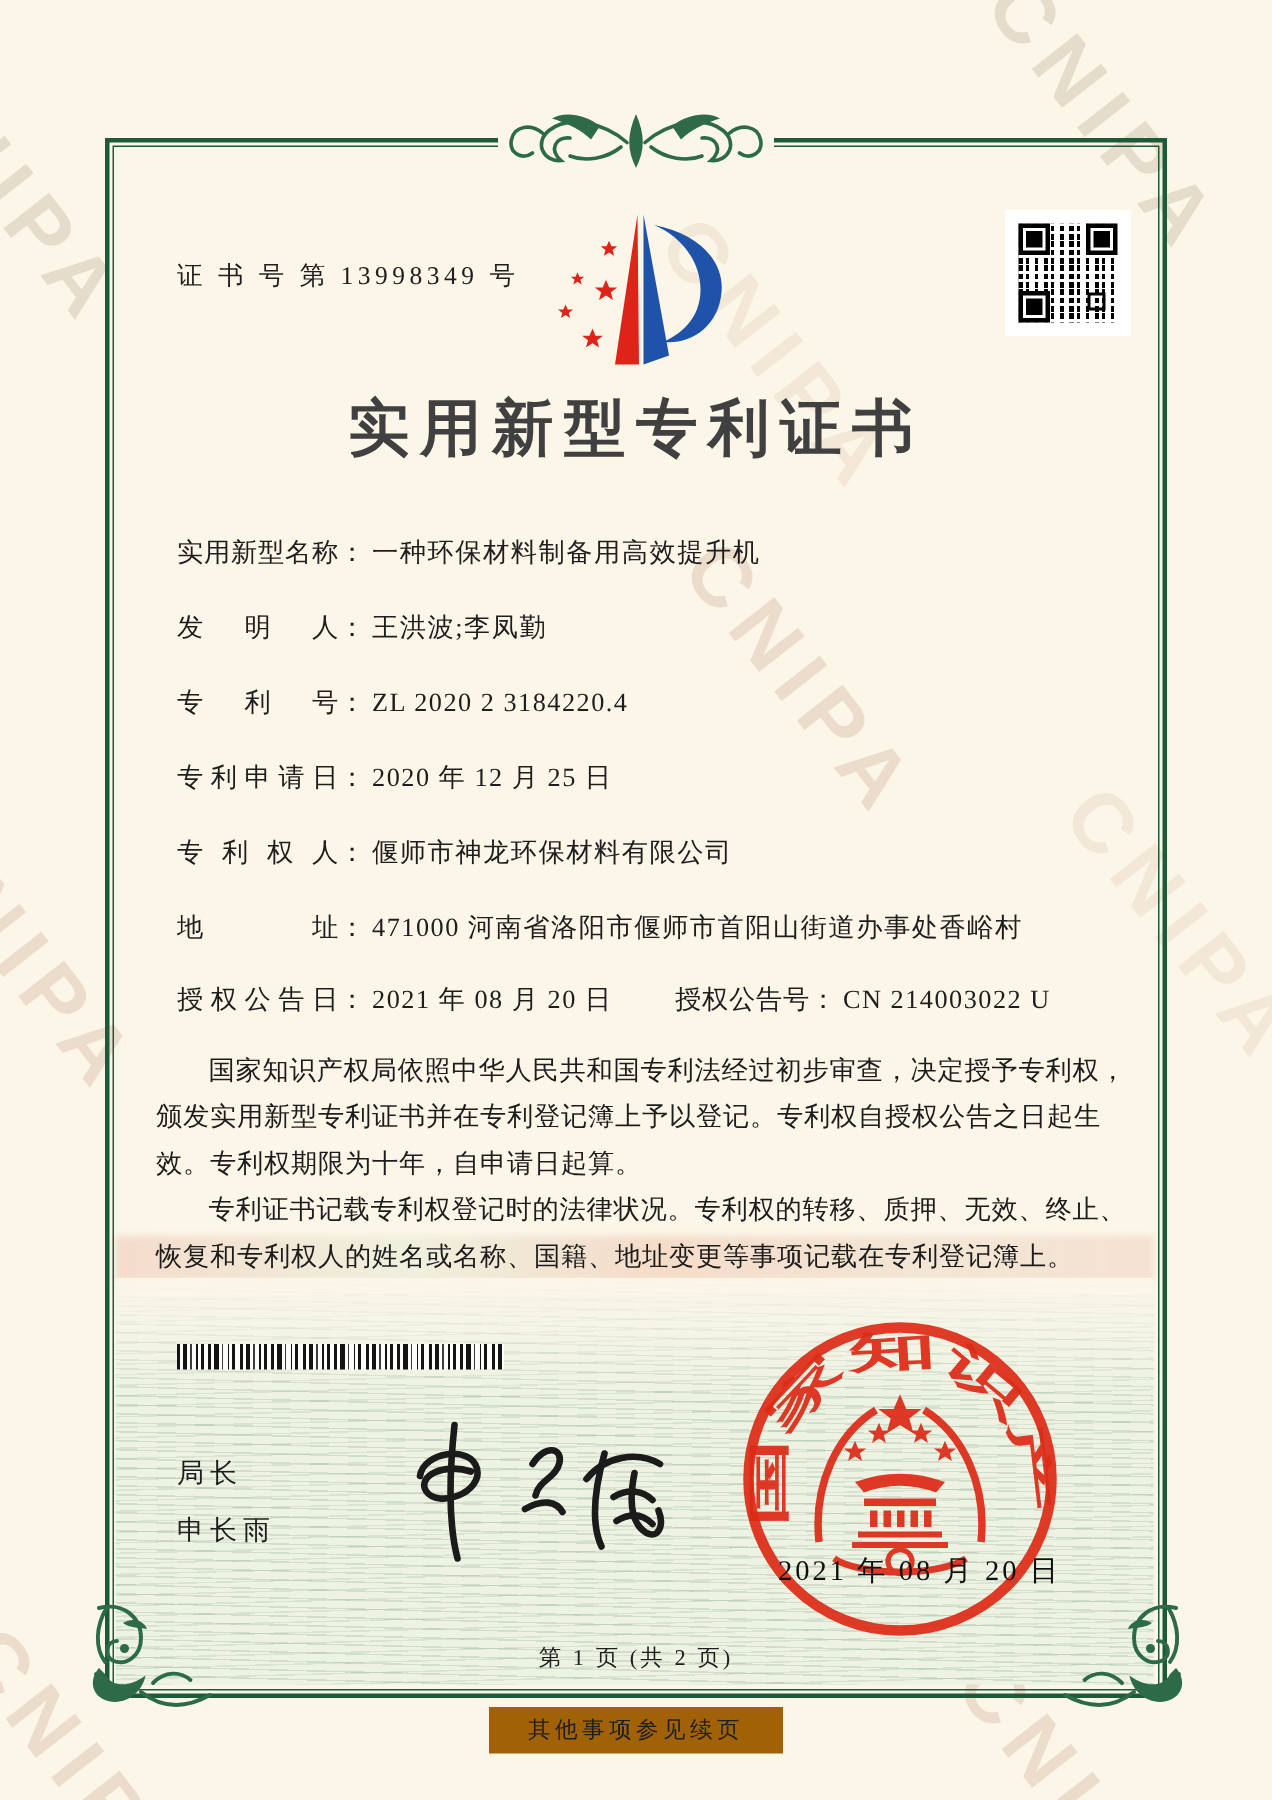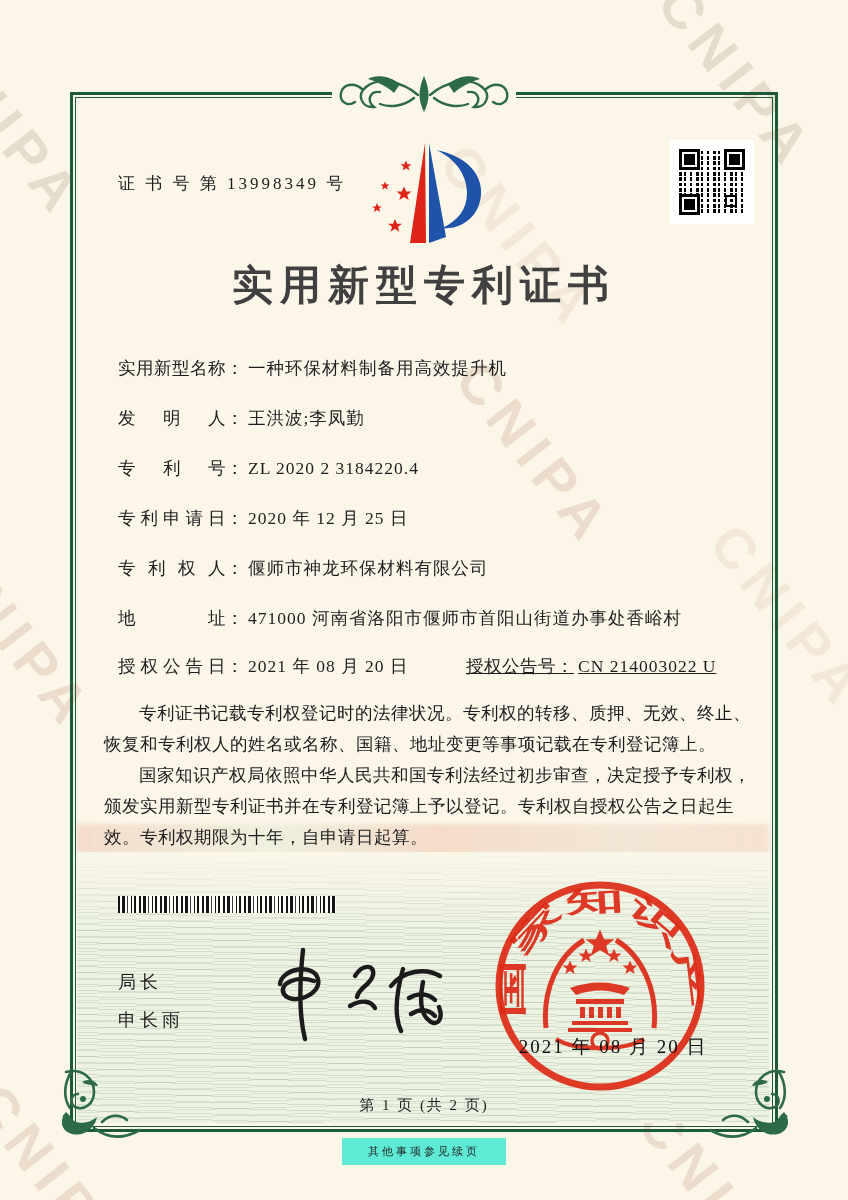--- a/index.html
+++ b/index.html
@@ -59,21 +59,21 @@
   .fp-mini{position:absolute;right:8px;bottom:8px;width:8px;height:8px;border:2px solid #000;}
   .title{
     position:absolute;left:0;top:258px;width:848px;text-align:center;
     font-size:41px;font-weight:bold;letter-spacing:7px;color:#404040;
   }
   .fields{position:absolute;left:118px;top:356px;width:600px;font-size:17.5px;}
   .frow{position:relative;height:50px;letter-spacing:.5px;}
   .frow .lbl{display:inline-block;width:108px;text-align:justify;text-align-last:justify;vertical-align:top;}
   .frow .val{margin-left:4px;letter-spacing:1px;}
   .frow.addr{height:48px;}
-  .second-pair{position:absolute;left:348px;top:0;text-decoration:underline;}
+  .second-pair{position:absolute;left:332px;top:0;}
   .paras{position:absolute;left:104px;top:698px;width:648px;font-size:17.5px;line-height:31px;color:#1c1c1c;}
   .paras p{margin:0;text-indent:2em;letter-spacing:.5px;}
   .barcode{
     position:absolute;left:118px;top:896px;width:218px;height:17px;
     background:repeating-linear-gradient(90deg,
       #141414 0,#141414 2px,#fcfcf9 2px,#fcfcf9 4px,
       #141414 4px,#141414 7px,#fcfcf9 7px,#fcfcf9 9px,
       #3c3c3c 9px,#3c3c3c 10px,#fcfcf9 10px,#fcfcf9 13px,
       #141414 13px,#141414 14px,#fcfcf9 14px,#fcfcf9 16px,
       #141414 16px,#141414 18px,#fcfcf9 18px,#fcfcf9 21px);
@@ -83,21 +83,21 @@
   .sig-script{position:absolute;left:262px;top:942px;}
   .seal{position:absolute;left:492px;top:878px;z-index:5;}
   .seal-date{
     position:absolute;left:498px;top:1034px;width:230px;z-index:6;text-align:center;
     font-size:19px;letter-spacing:2px;color:#101010;
   }
   .page-no{position:absolute;left:0;top:1096px;width:848px;text-align:center;font-size:15px;letter-spacing:2px;z-index:4;}
   .cont-note{
     position:absolute;left:0;top:1138px;width:848px;text-align:center;z-index:4;
   }
-  .cont-note span{display:inline-block;background:#5eead4;padding:6px 26px;font-size:11px;letter-spacing:3px;}
+  .cont-note span{display:inline-block;background:#a16207;padding:6px 26px;font-size:15px;letter-spacing:3px;}
   .orn{position:absolute;z-index:5;}
   .orn-top{left:318px;top:64px;}
   .orn-bl{left:56px;top:1068px;}
   .orn-br{left:708px;top:1068px;transform:scaleX(-1);}
 </style>
 </head>
 <body>
 
 <div class="page">
 
@@ -217,22 +217,22 @@
       </div>
       <div class="frow">
         <span class="lbl">授权公告日</span><span>：</span><span class="val">2021 年 08 月 20 日</span>
         <span class="second-pair">
           <span>授权公告号</span><span>：</span><span class="val">CN 214003022 U</span>
         </span>
       </div>
     </div>
 
     <div class="paras">
+      <p>国家知识产权局依照中华人民共和国专利法经过初步审查，决定授予专利权，颁发实用新型专利证书并在专利登记簿上予以登记。专利权自授权公告之日起生效。专利权期限为十年，自申请日起算。</p>
       <p>专利证书记载专利权登记时的法律状况。专利权的转移、质押、无效、终止、恢复和专利权人的姓名或名称、国籍、地址变更等事项记载在专利登记簿上。</p>
-      <p>国家知识产权局依照中华人民共和国专利法经过初步审查，决定授予专利权，颁发实用新型专利证书并在专利登记簿上予以登记。专利权自授权公告之日起生效。专利权期限为十年，自申请日起算。</p>
     </div>
 
     <div class="barcode"></div>
 
     <div class="sig-title">局长</div>
     <div class="sig-name">申长雨</div>
 
     <svg class="sig-script" width="195" height="102" viewBox="0 0 195 102">
       <g stroke="#1b1b1b" stroke-width="4.4" fill="none" stroke-linecap="round" stroke-linejoin="round">
         <path d="M18,42 C20,26 52,21 56,37 C60,53 30,64 22,52 C16,42 34,33 52,39"></path>

